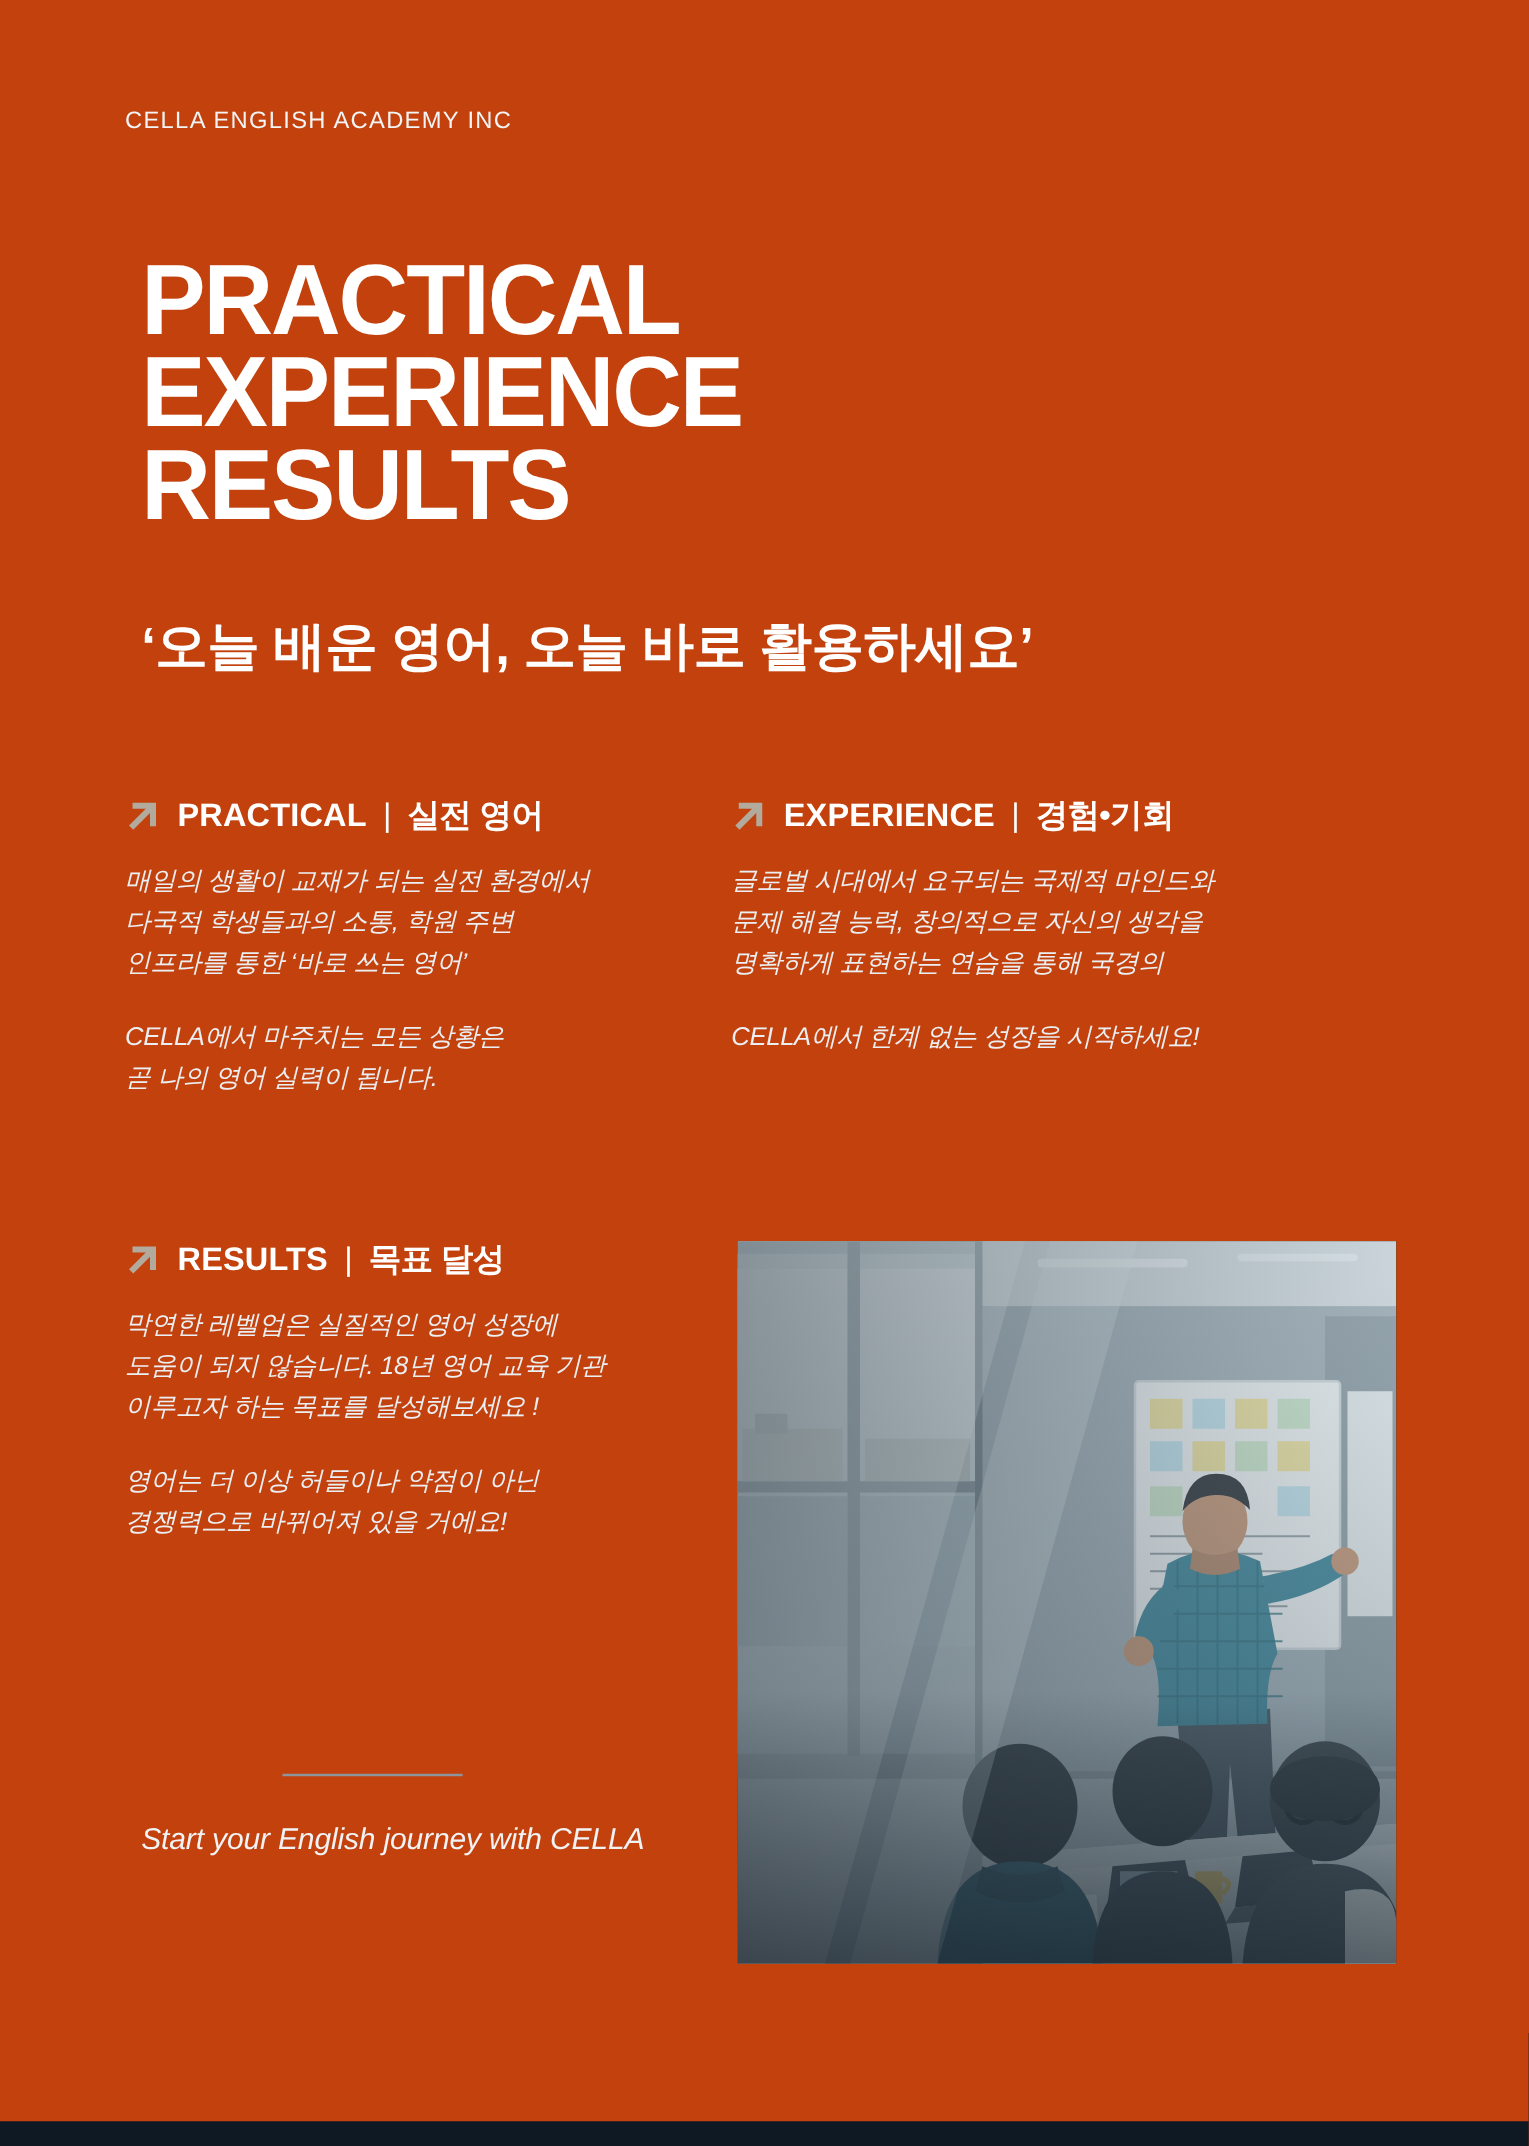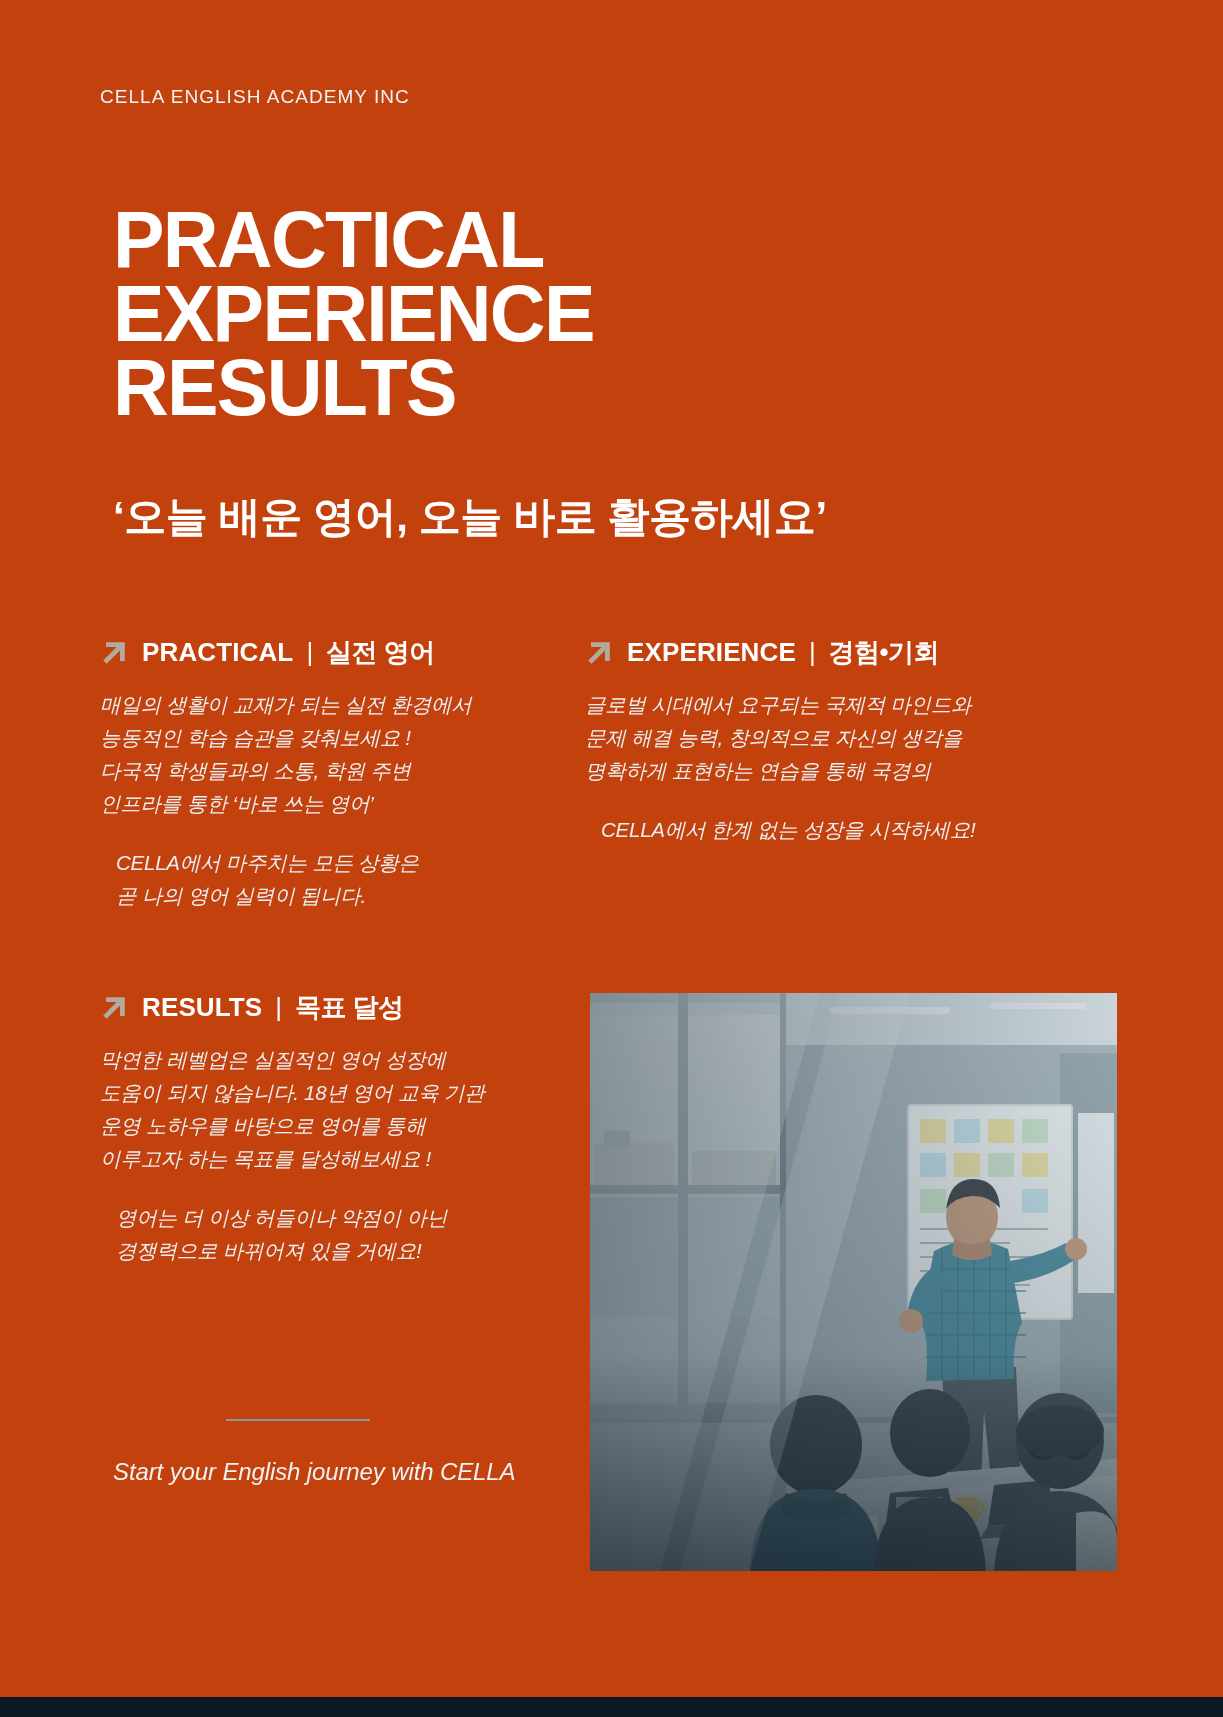--- a/index.html
+++ b/index.html
@@ -91,21 +91,21 @@
 
   .body-para {
     font-size:20.5px;
     line-height:33px;
     font-weight:400;
     color:#eceff2;
     letter-spacing:-0.012em;
     white-space:nowrap;
     font-style:italic;
   }
-  .body-para + .body-para { margin-top:26px;margin-left:16px; }
+  .body-para + .body-para { margin-top:26px; }
   .body-para .ln { display:block; }
 
   
   #photo {
     position:absolute;
     left:590px; top:993px;
     width:527px; height:578px;
     overflow:hidden;
     background:#27323a;
   }
@@ -151,21 +151,20 @@
         <path d="M6.0 3.2 H24.8 V22.0 H20.0 V11.4 L6.6 24.8 L3.2 21.4 L16.6 8.0 H6.0 Z" fill="#b2aa9c"></path>
       </svg>
       <div class="sec-title">
         <span class="en">PRACTICAL</span>
         <span class="sep">|</span>
         <span class="ko">실전 영어</span>
       </div>
     </div>
     <div class="body-para">
       <span class="ln">매일의 생활이 교재가 되는 실전 환경에서</span>
-      <span class="ln">능동적인 학습 습관을 갖춰보세요 !</span>
       <span class="ln">다국적 학생들과의 소통, 학원 주변</span>
       <span class="ln">인프라를 통한 ‘바로 쓰는 영어’</span>
     </div>
     <div class="body-para">
       <span class="ln">CELLA에서 마주치는 모든 상황은</span>
       <span class="ln">곧 나의 영어 실력이 됩니다.</span>
     </div>
   </div>
 
   <div class="section" id="sec-experience">
@@ -196,21 +195,20 @@
       </svg>
       <div class="sec-title">
         <span class="en">RESULTS</span>
         <span class="sep">|</span>
         <span class="ko">목표 달성</span>
       </div>
     </div>
     <div class="body-para">
       <span class="ln">막연한 레벨업은 실질적인 영어 성장에</span>
       <span class="ln">도움이 되지 않습니다. 18년 영어 교육 기관</span>
-      <span class="ln">운영 노하우를 바탕으로 영어를 통해</span>
       <span class="ln">이루고자 하는 목표를 달성해보세요 !</span>
     </div>
     <div class="body-para">
       <span class="ln">영어는 더 이상 허들이나 약점이 아닌</span>
       <span class="ln">경쟁력으로 바뀌어져 있을 거에요!</span>
     </div>
   </div>
 
   <div id="photo">
     <svg viewBox="0 0 527 578" preserveAspectRatio="xMidYMid slice">

